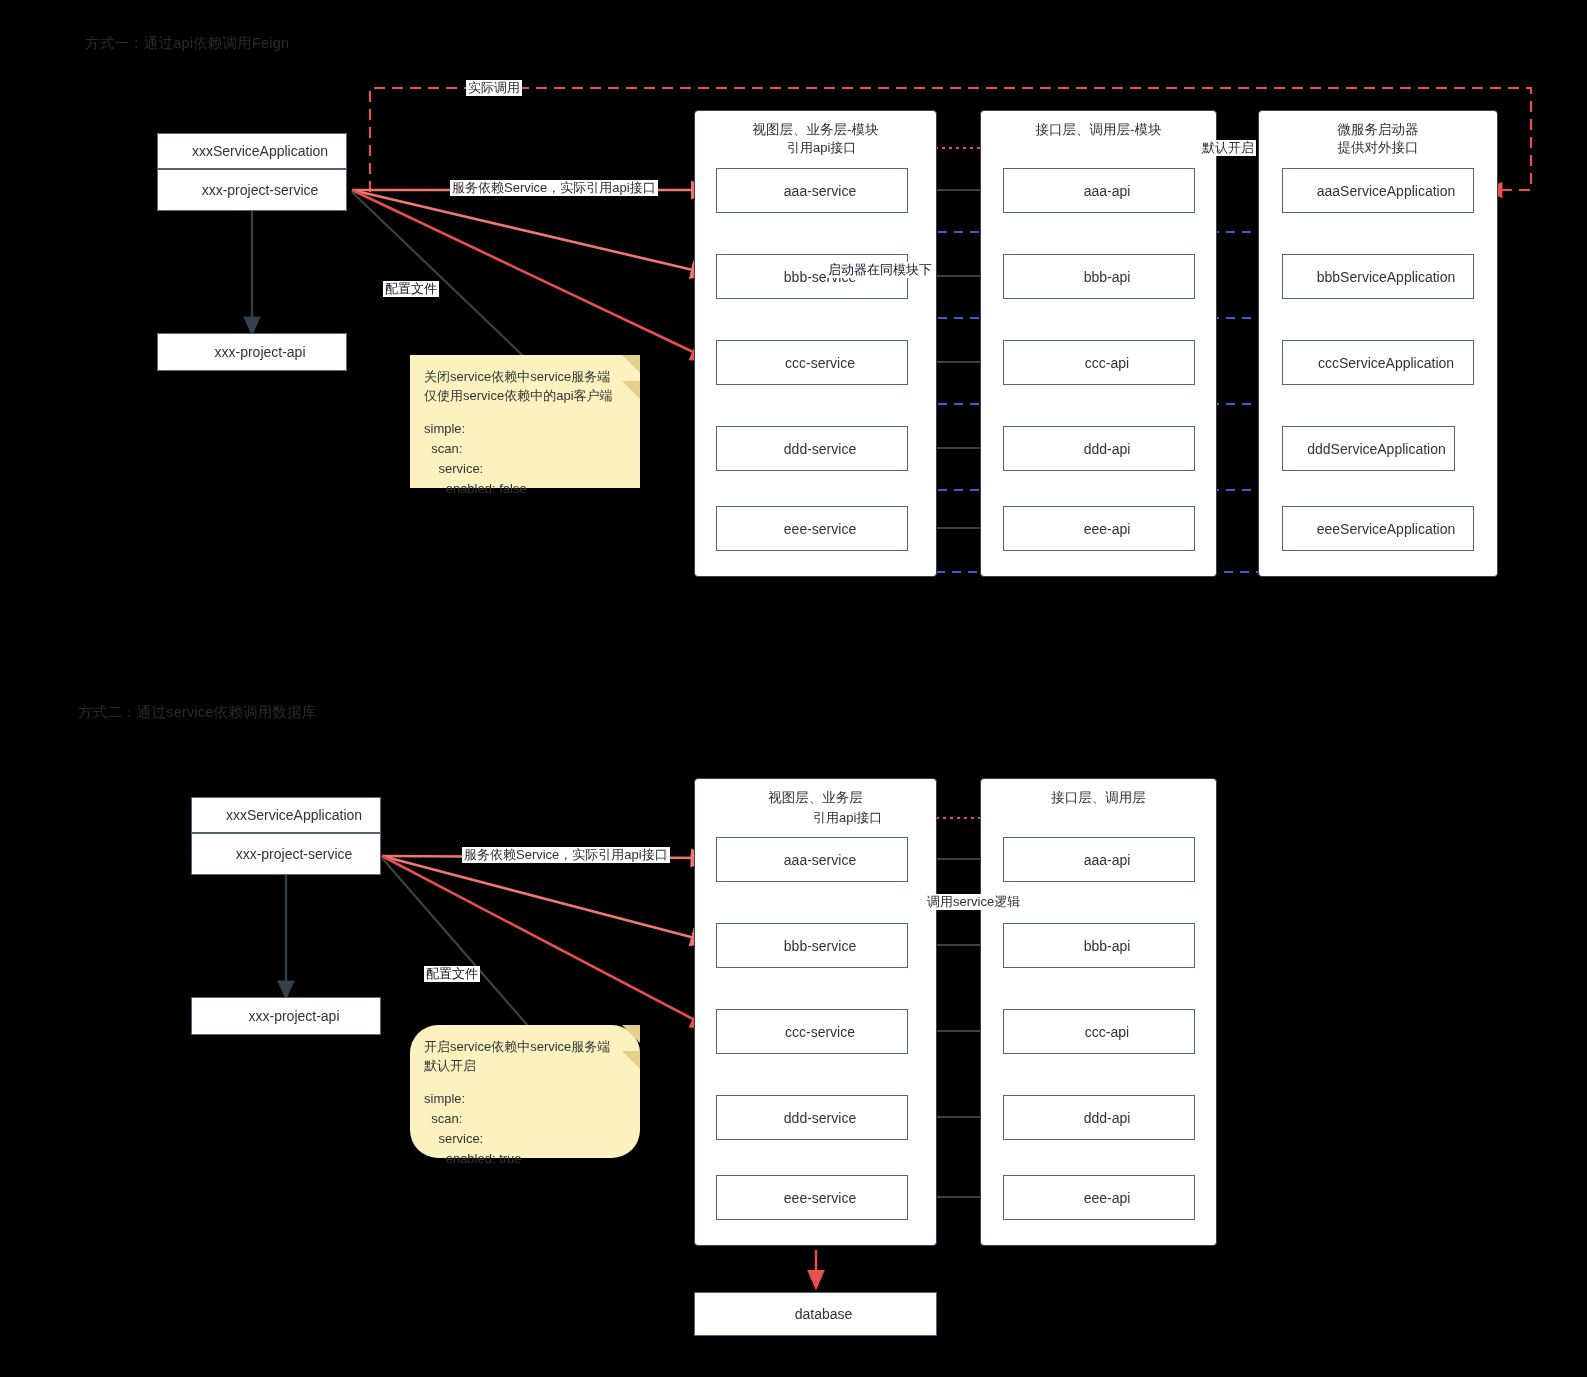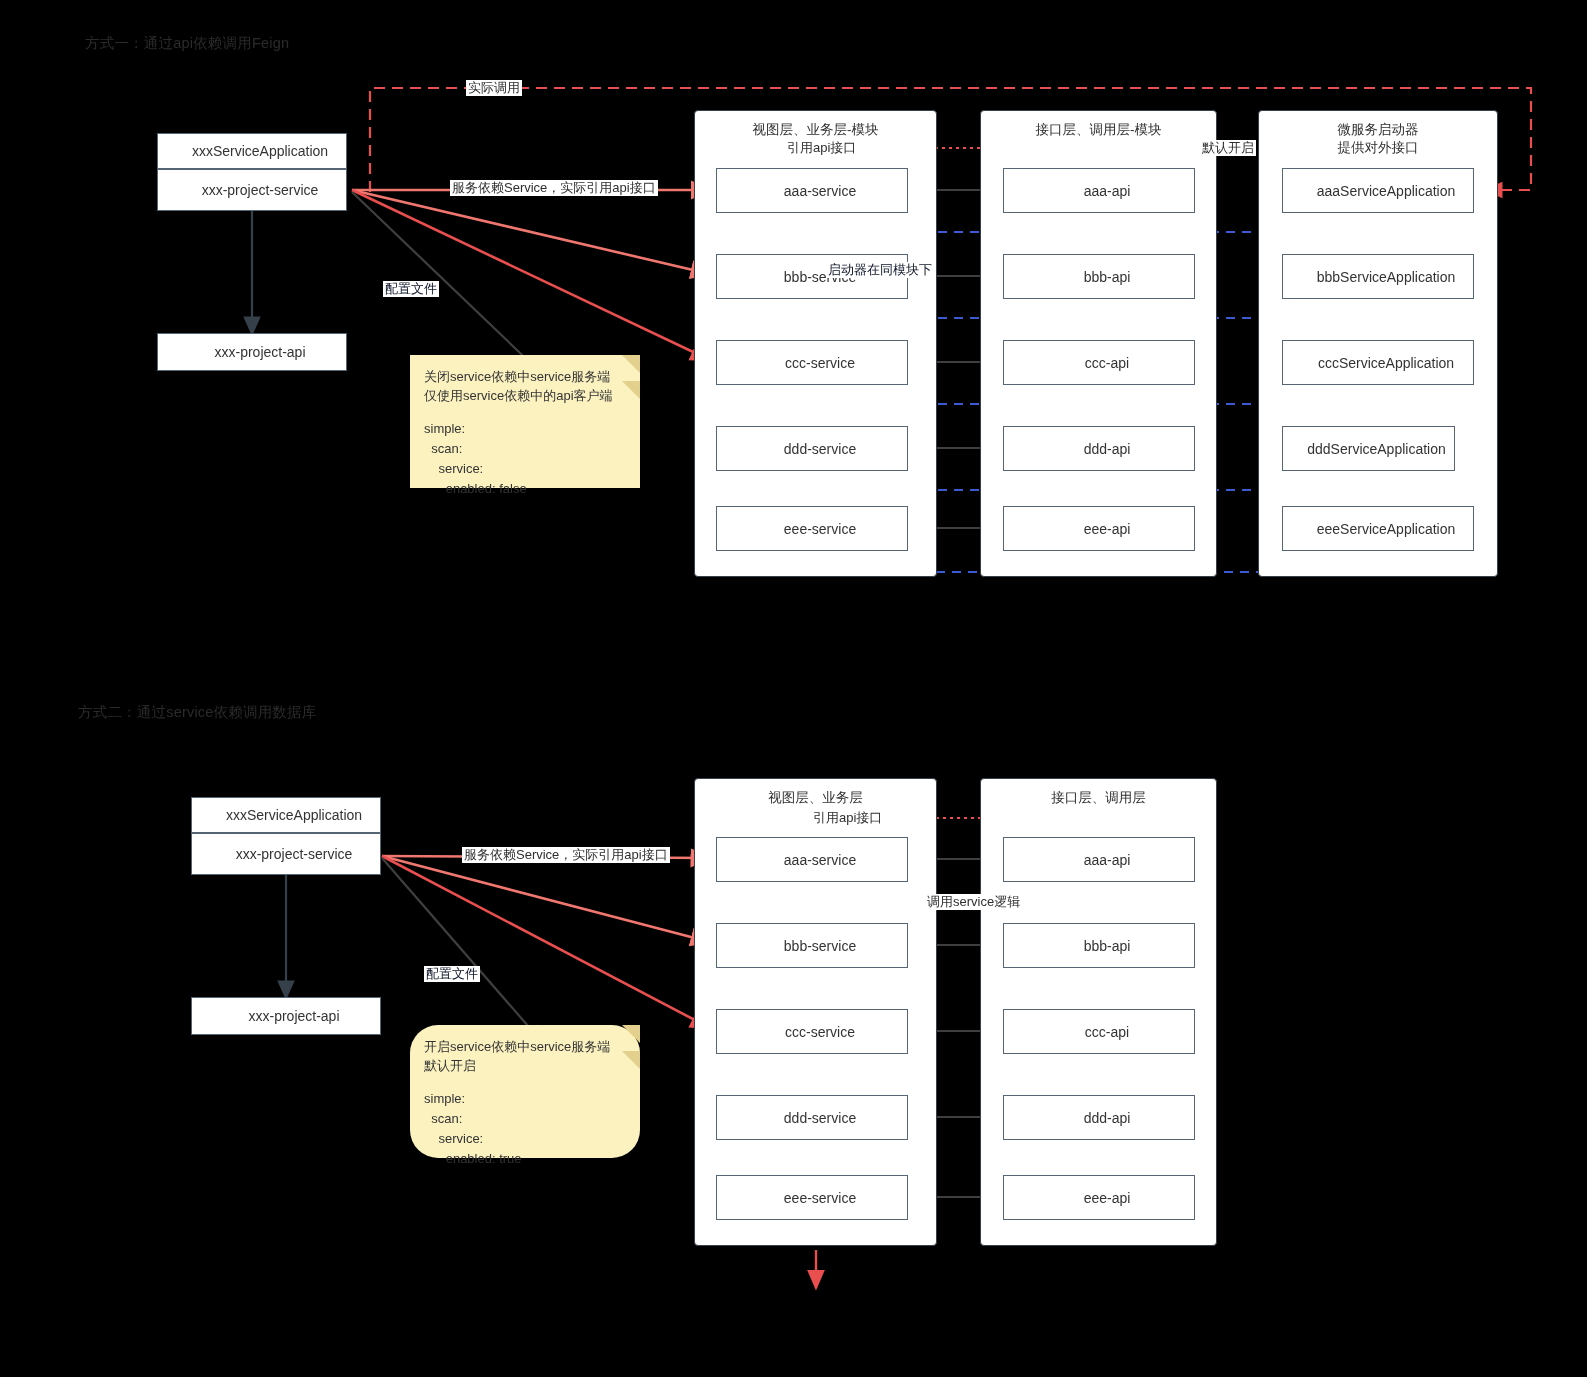--- a/index.html
+++ b/index.html
@@ -245,20 +245,21 @@
 
   <div class="panel" style="left:980px; top:778px; width:237px; height:468px;">
     <div class="panel-header">接口层、调用层</div>
   </div>
   <div class="node" style="left:1003px; top:837px; width:192px; height:45px;">aaa-api</div>
   <div class="node" style="left:1003px; top:923px; width:192px; height:45px;">bbb-api</div>
   <div class="node" style="left:1003px; top:1009px; width:192px; height:45px;">ccc-api</div>
   <div class="node" style="left:1003px; top:1095px; width:192px; height:45px;">ddd-api</div>
   <div class="node" style="left:1003px; top:1175px; width:192px; height:45px;">eee-api</div>
 
+  <div class="node" style="left:694px; top:1292px; width:243px; height:44px;">database</div>
 
   <div class="edge-label" style="left:462px; top:847px;">服务依赖Service，实际引用api接口</div>
   <div class="edge-label gray" style="left:424px; top:926px;">配置文件</div>
   <div class="edge-label" style="left:811px; top:810px;">引用api接口</div>
   <div class="edge-label" style="left:925px; top:894px;">调用service逻辑</div>
 
   <div class="note" style="left:410px; top:1025px; width:230px; height:133px;border-radius:28px;">
     <div class="note-head">开启service依赖中service服务端
 默认开启</div>
     <div class="note-code">simple:

